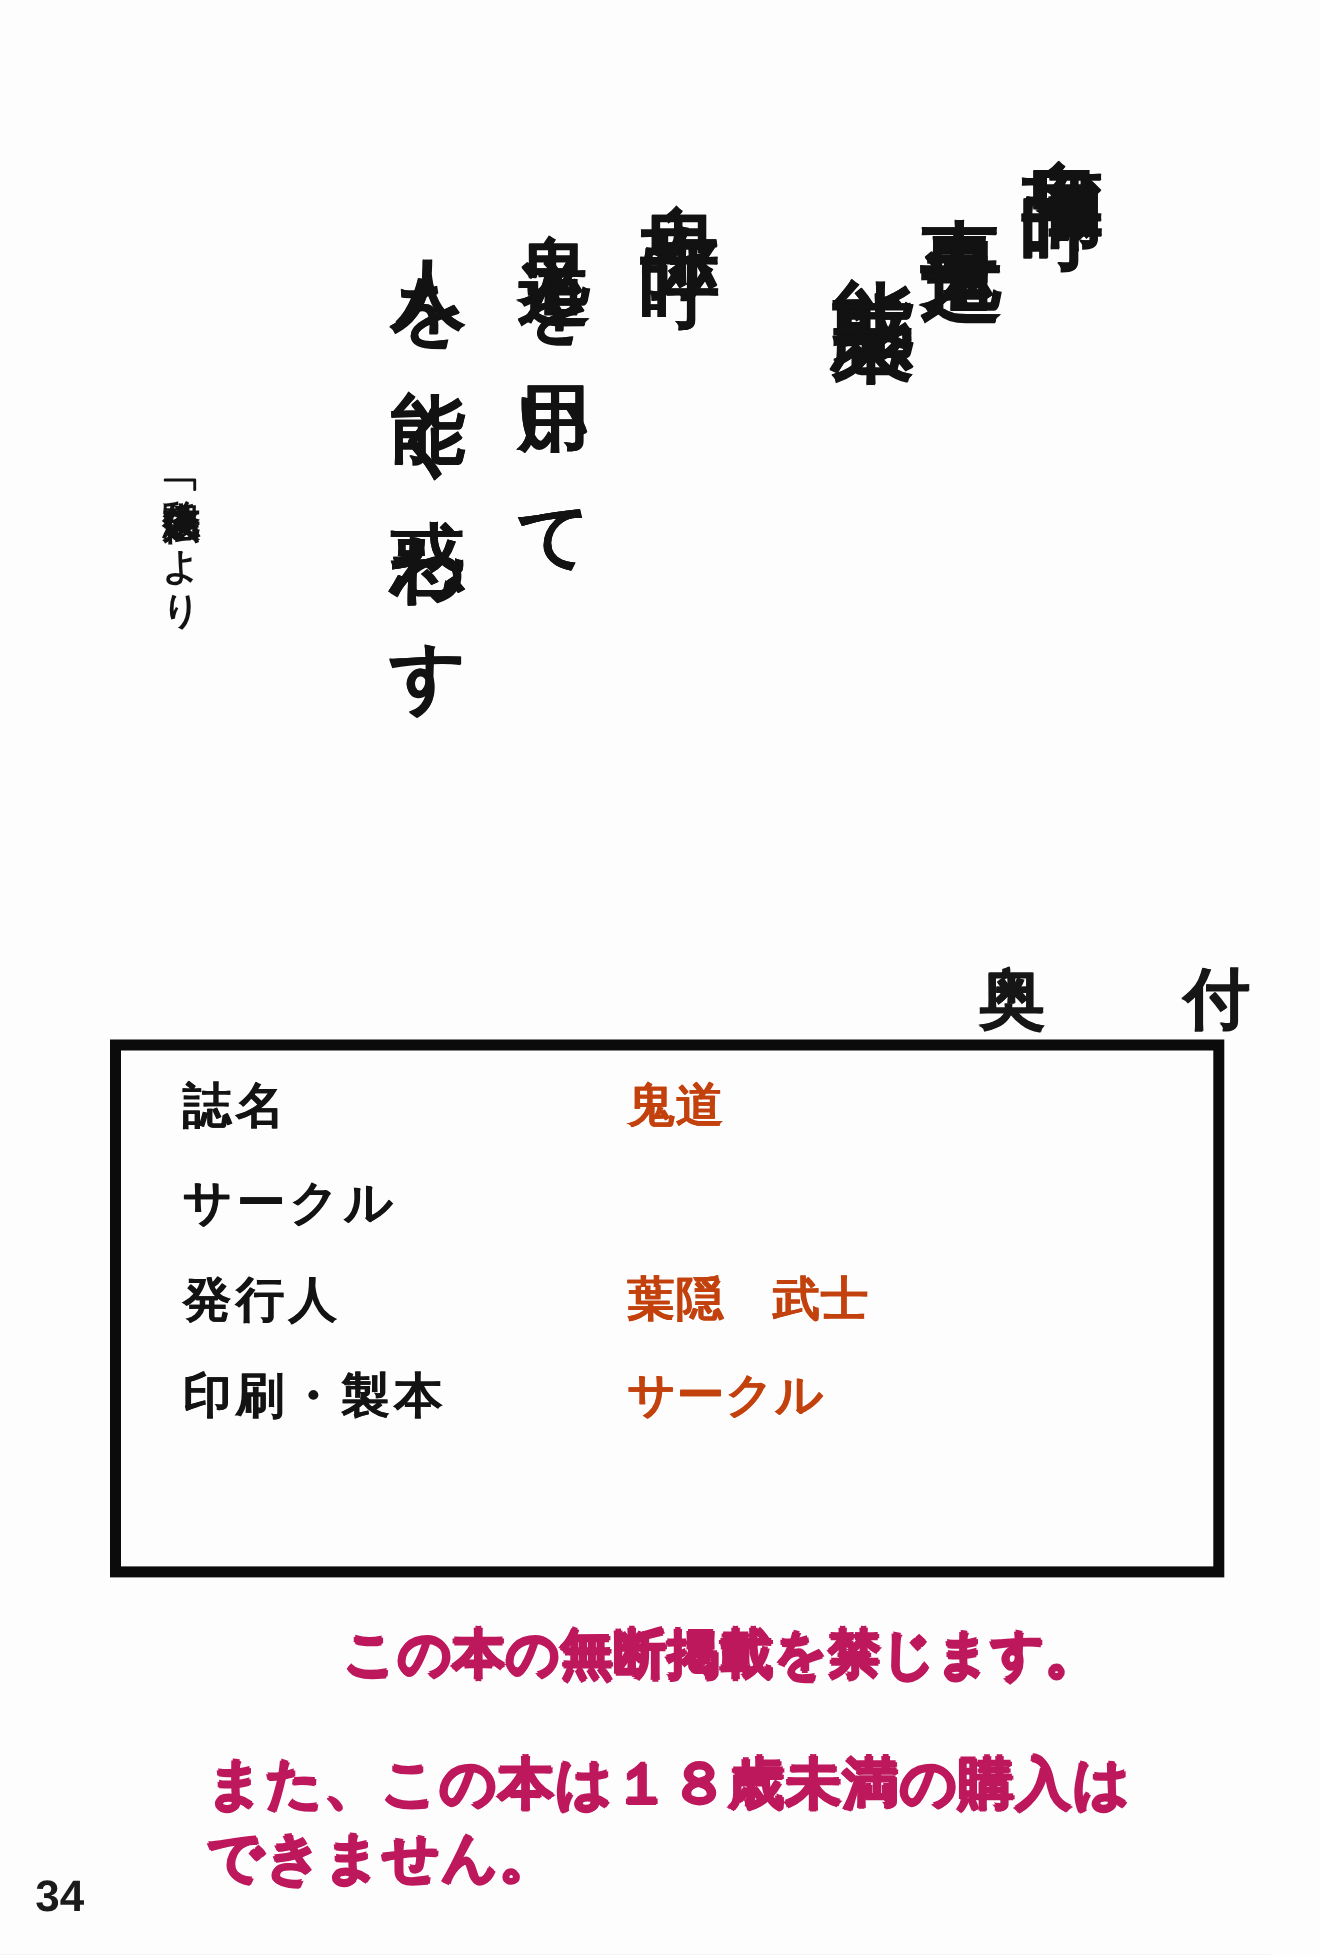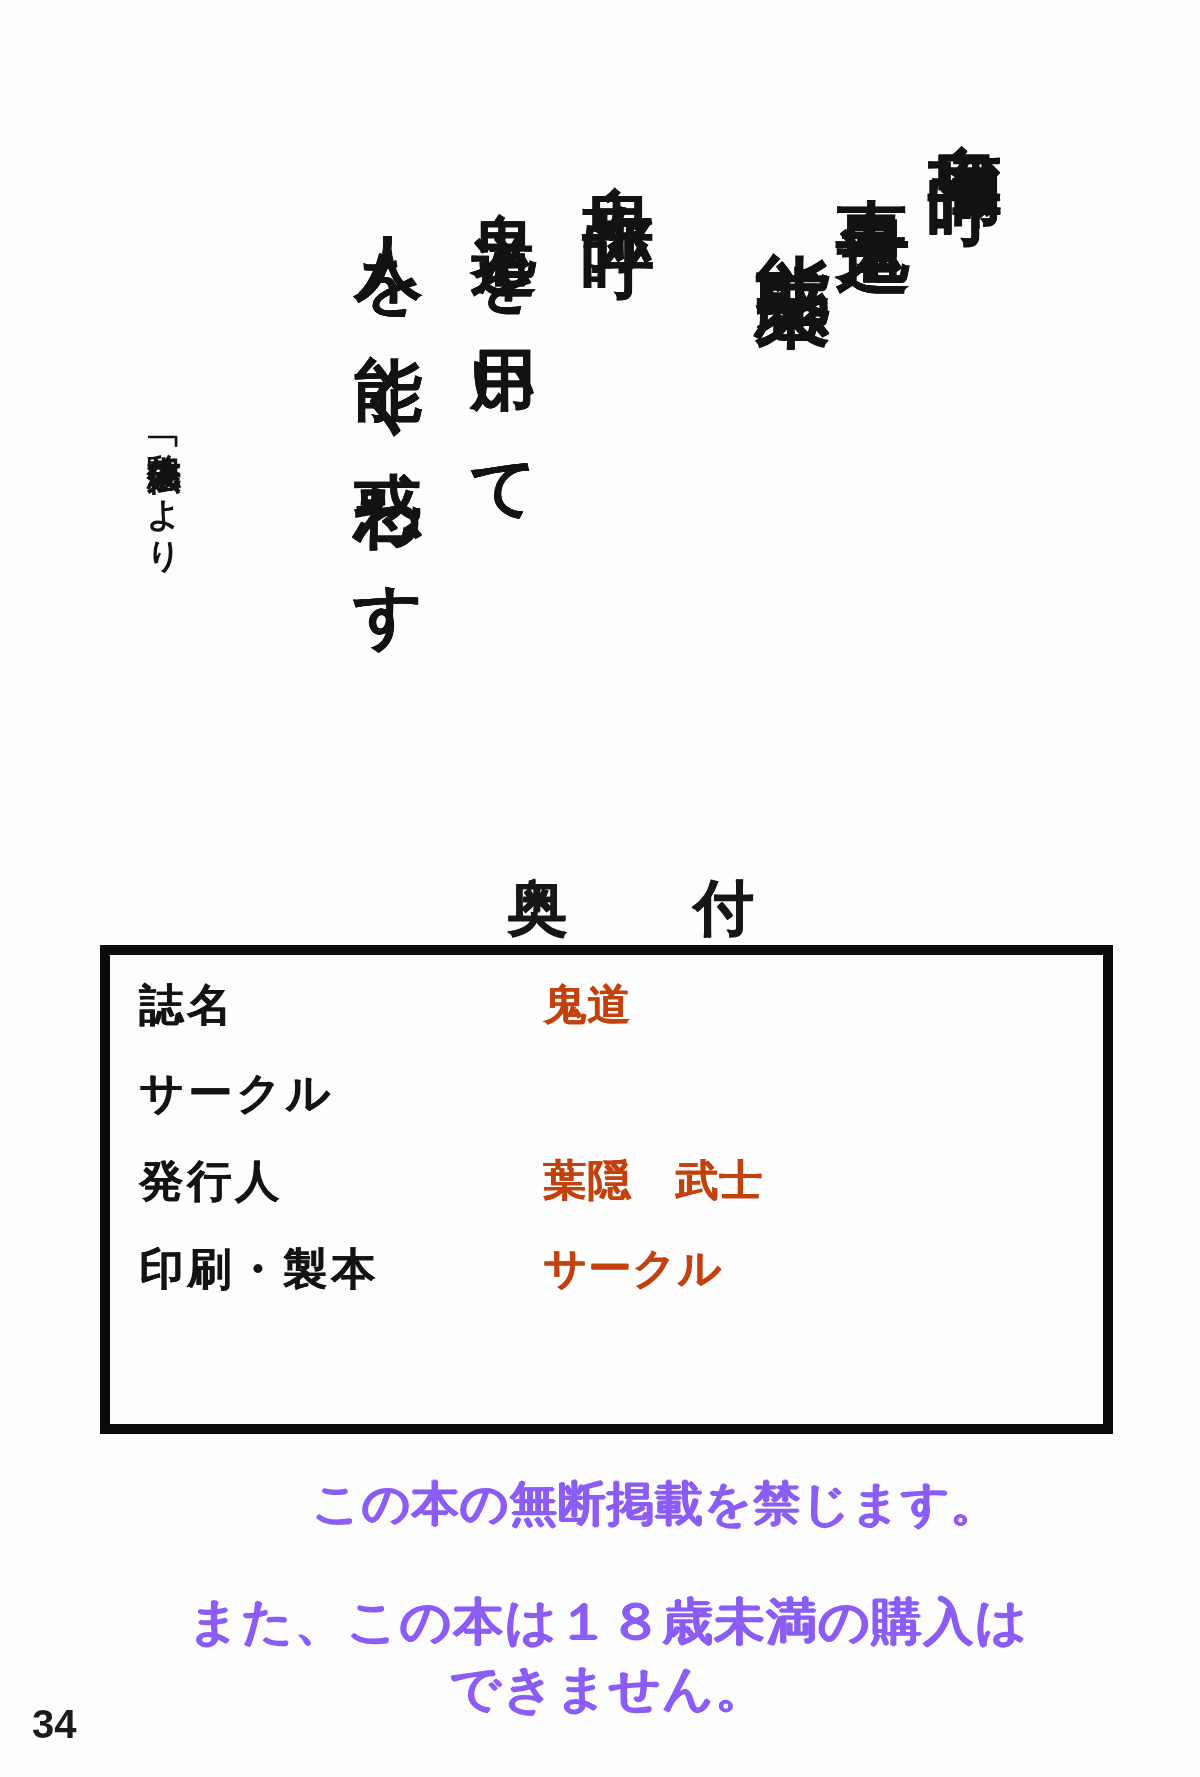--- a/index.html
+++ b/index.html
@@ -34,62 +34,61 @@
   .citation{
     left:142px;top:425px;
     font-family:"Liberation Serif","DejaVu Serif",serif;
     font-weight:600;
     font-size:34px;letter-spacing:2px;line-height:1.25;
   }
   
   .heading{
     position:absolute;
     left:125px;top:868px;width:1013px;
-    text-align:center;
+    text-align:right;
     font-size:60px;font-weight:900;
     letter-spacing:2px;
     text-shadow:0.8px 0 currentColor,0 0.8px currentColor;
     color:#161616;
   }
   
   .colophon-box{
     position:absolute;
     left:100px;top:945px;
     width:1013px;height:489px;
     box-sizing:border-box;
     border:10px solid #0b0b0b;
     background:#fdfdfd;
     padding-top:6px;
   }
   .crow{
     display:flex;
     align-items:center;
     height:88px;
-    padding-left:29px;
+    padding-left:56px;
   }
   .clabel{
     width:404px;
     font-size:44px;font-weight:800;
     letter-spacing:4px;
     text-shadow:0.7px 0 currentColor;
     color:#131313;
   }
   .cvalue{
     flex:1;
     font-size:43px;font-weight:800;
     letter-spacing:1px;
     text-shadow:0.7px 0 currentColor;
     color:#c2410c;
   }
   
   .heavy{
-    font-weight:400;
+    font-weight:700;
     text-shadow:1.4px 0 currentColor,-1.4px 0 currentColor,0 1.4px currentColor,0 -1.4px currentColor;
-    color:#8b5cf6;
-    text-align:center;
+    color:#be185d;
   }
   .n1{
     position:absolute;
     left:312px;top:1472px;
     font-size:48px;letter-spacing:0.5px;
     white-space:nowrap;
   }
   .n2{
     position:absolute;
     left:188px;top:1588px;

